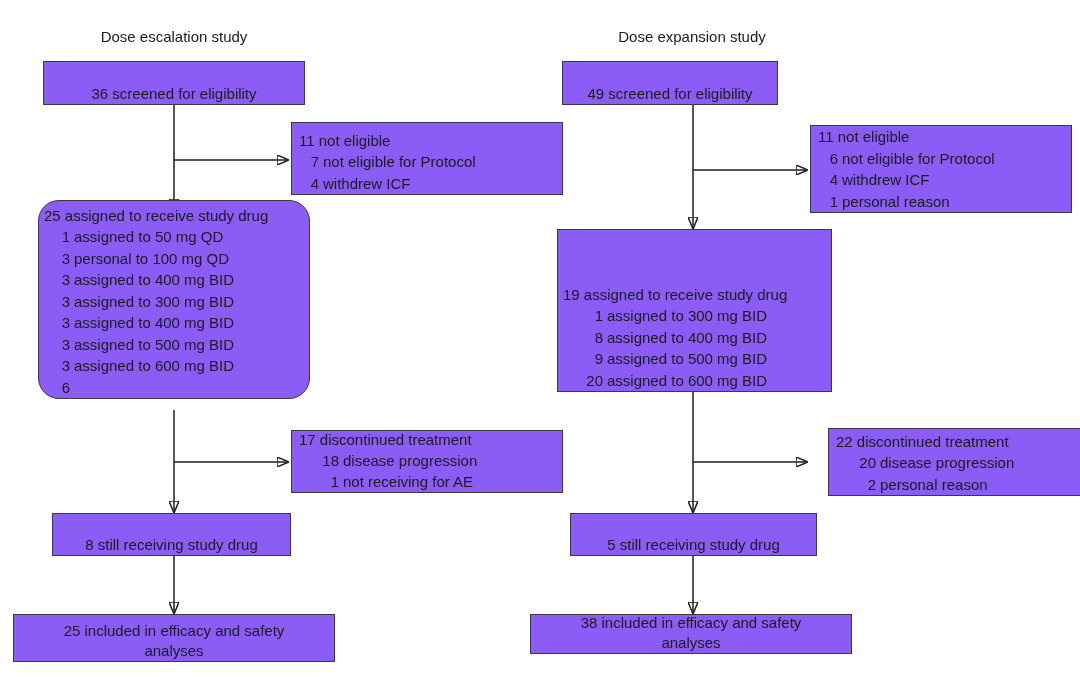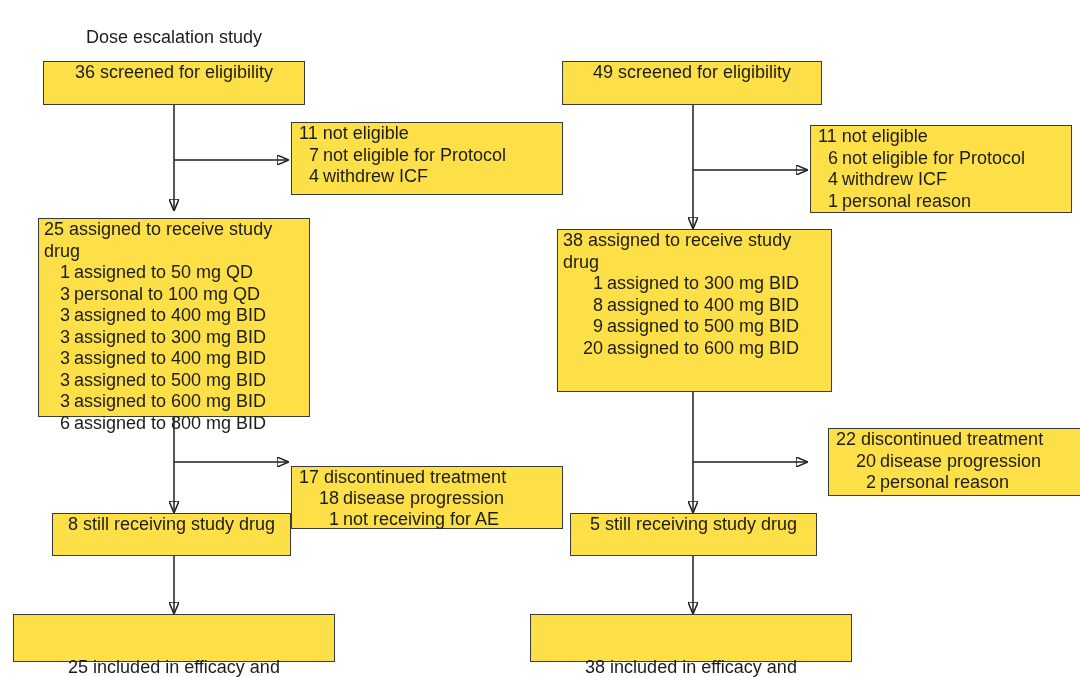--- a/index.html
+++ b/index.html
@@ -3,43 +3,43 @@
 <meta charset="utf-8">
 <style>
   html, body { margin: 0; padding: 0; background: #fff; }
   .stage {
     position: relative;
     width: 1080px;
     height: 677px;
     background: var(--bg, #ffffff);
     font-family: "Liberation Sans", "DejaVu Sans", sans-serif;
     color: var(--text, #1c1c1c);
-    font-size: 18px;
+    font-size: 15px;
     overflow: hidden;
   }
   .connectors {
     position: absolute;
     left: 0; top: 0;
     width: 1080px; height: 677px;
     pointer-events: none;
   }
   .connectors path { stroke: var(--line, #1f1f1f); stroke-width: 1.5; fill: none; }
   .col-title {
     position: absolute;
     text-align: center;
     line-height: 18px;
   }
   .box {
     position: absolute;
-    background: #fde047;
+    background: #8b5cf6;
     border: 1.5px solid var(--border, #3a3a3a);
     box-sizing: border-box;
     display: flex;
     flex-direction: column;
-    justify-content: flex-start;
+    justify-content: flex-end;
   }
   .center-box { align-items: center; text-align: center; }
   .center-box .line { line-height: 20px; }
   .wrap2 { max-width: 254px; margin-top: 42px; }
   .bd-box { line-height: 21.5px; }
   .bd-box.lh21 { line-height: 21px; }
   .bd-box .main { padding-left: var(--mainpad, 7px); }
   .sub-row { display: flex; column-gap: 4px; padding-left: var(--mainpad, 7px); }
   .sub-row .num { flex: 0 0 var(--numw, 20px); text-align: right; }
   .sub-row .lbl { flex: 1 1 auto; white-space: nowrap; }
@@ -78,21 +78,21 @@
     <div class="sub-row">
       <span class="num">7</span>
       <span class="lbl">not eligible for Protocol</span>
     </div>
     <div class="sub-row">
       <span class="num">4</span>
       <span class="lbl">withdrew ICF</span>
     </div>
   </div>
 
-  <div class="box bd-box" style="left:38px; top:218px; width:272px; height:199px; --numw:26px; --mainpad:5px;">
+  <div class="box bd-box" style="left:38px; top:200px; width:272px; height:199px;border-radius:21px; --numw:26px; --mainpad:5px;">
     <div class="main">25 assigned to receive study drug</div>
     <div class="sub-row">
       <span class="num">1</span>
       <span class="lbl">assigned to 50 mg QD</span>
     </div>
     <div class="sub-row">
       <span class="num">3</span>
       <span class="lbl">personal to 100 mg QD</span>
     </div>
     <div class="sub-row">
@@ -110,67 +110,67 @@
     <div class="sub-row">
       <span class="num">3</span>
       <span class="lbl">assigned to 500 mg BID</span>
     </div>
     <div class="sub-row">
       <span class="num">3</span>
       <span class="lbl">assigned to 600 mg BID</span>
     </div>
     <div class="sub-row">
       <span class="num">6</span>
-      <span class="lbl">assigned to 800 mg BID</span>
-    </div>
-  </div>
-
-  <div class="box bd-box lh21" style="left:291px; top:430px; width:272px; height:63px;margin-top:36px; --numw:40px;">
+    </div>
+  </div>
+
+  <div class="box bd-box lh21" style="left:291px; top:430px; width:272px; height:63px; --numw:40px;">
     <div class="main">17 discontinued treatment</div>
     <div class="sub-row">
       <span class="num">18</span>
       <span class="lbl">disease progression</span>
     </div>
     <div class="sub-row">
       <span class="num">1</span>
       <span class="lbl">not receiving for AE</span>
     </div>
   </div>
 
   <div class="box center-box" style="left:52px; top:513px; width:239px; height:43px;">
     <div class="line">8 still receiving study drug</div>
   </div>
 
   <div class="box center-box" style="left:13px; top:614px; width:322px; height:48px;">
     <div class="line wrap2">25 included in efficacy and safety analyses</div>
   </div>
 
-
-  <div class="box center-box" style="left:562px; top:61px; width:260px; height:44px;">
+  <div class="col-title" style="left:562px; top:28px; width:260px;">Dose expansion study</div>
+
+  <div class="box center-box" style="left:562px; top:61px; width:216px; height:44px;">
     <div class="line">49 screened for eligibility</div>
   </div>
 
   <div class="box bd-box" style="left:810px; top:125px; width:262px; height:88px; --numw:20px;">
     <div class="main">11 not eligible</div>
     <div class="sub-row">
       <span class="num">6</span>
       <span class="lbl">not eligible for Protocol</span>
     </div>
     <div class="sub-row">
       <span class="num">4</span>
       <span class="lbl">withdrew ICF</span>
     </div>
     <div class="sub-row">
       <span class="num">1</span>
       <span class="lbl">personal reason</span>
     </div>
   </div>
 
   <div class="box bd-box" style="left:557px; top:229px; width:275px; height:163px; --numw:40px; --mainpad:5px;">
-    <div class="main">38 assigned to receive study drug</div>
+    <div class="main">19 assigned to receive study drug</div>
     <div class="sub-row">
       <span class="num">1</span>
       <span class="lbl">assigned to 300 mg BID</span>
     </div>
     <div class="sub-row">
       <span class="num">8</span>
       <span class="lbl">assigned to 400 mg BID</span>
     </div>
     <div class="sub-row">
       <span class="num">9</span>
@@ -191,17 +191,17 @@
     <div class="sub-row">
       <span class="num">2</span>
       <span class="lbl">personal reason</span>
     </div>
   </div>
 
   <div class="box center-box" style="left:570px; top:513px; width:247px; height:43px;">
     <div class="line">5 still receiving study drug</div>
   </div>
 
-  <div class="box center-box" style="left:530px; top:614px; width:322px; height:48px;">
+  <div class="box center-box" style="left:530px; top:614px; width:322px; height:40px;">
     <div class="line wrap2">38 included in efficacy and safety analyses</div>
   </div>
 
 </div>
 
 </body></html>

